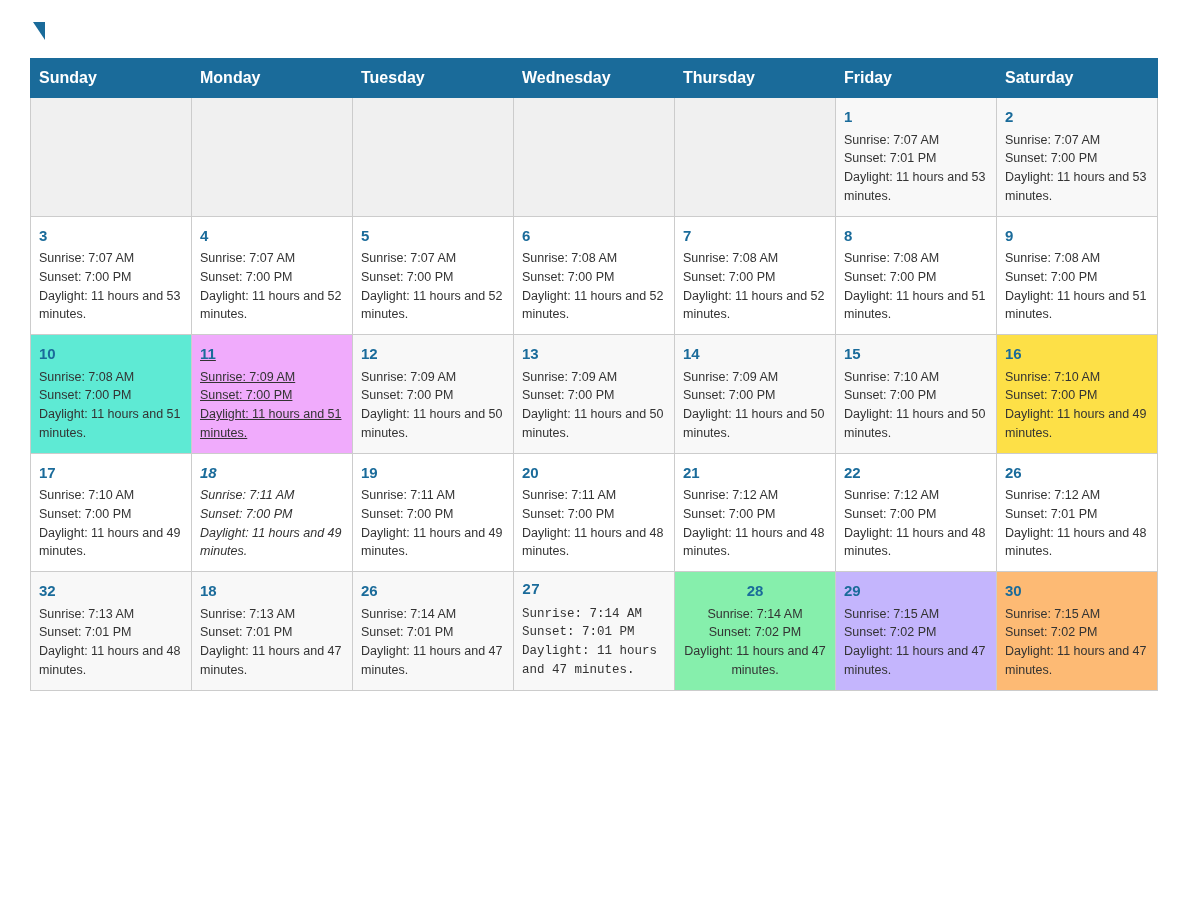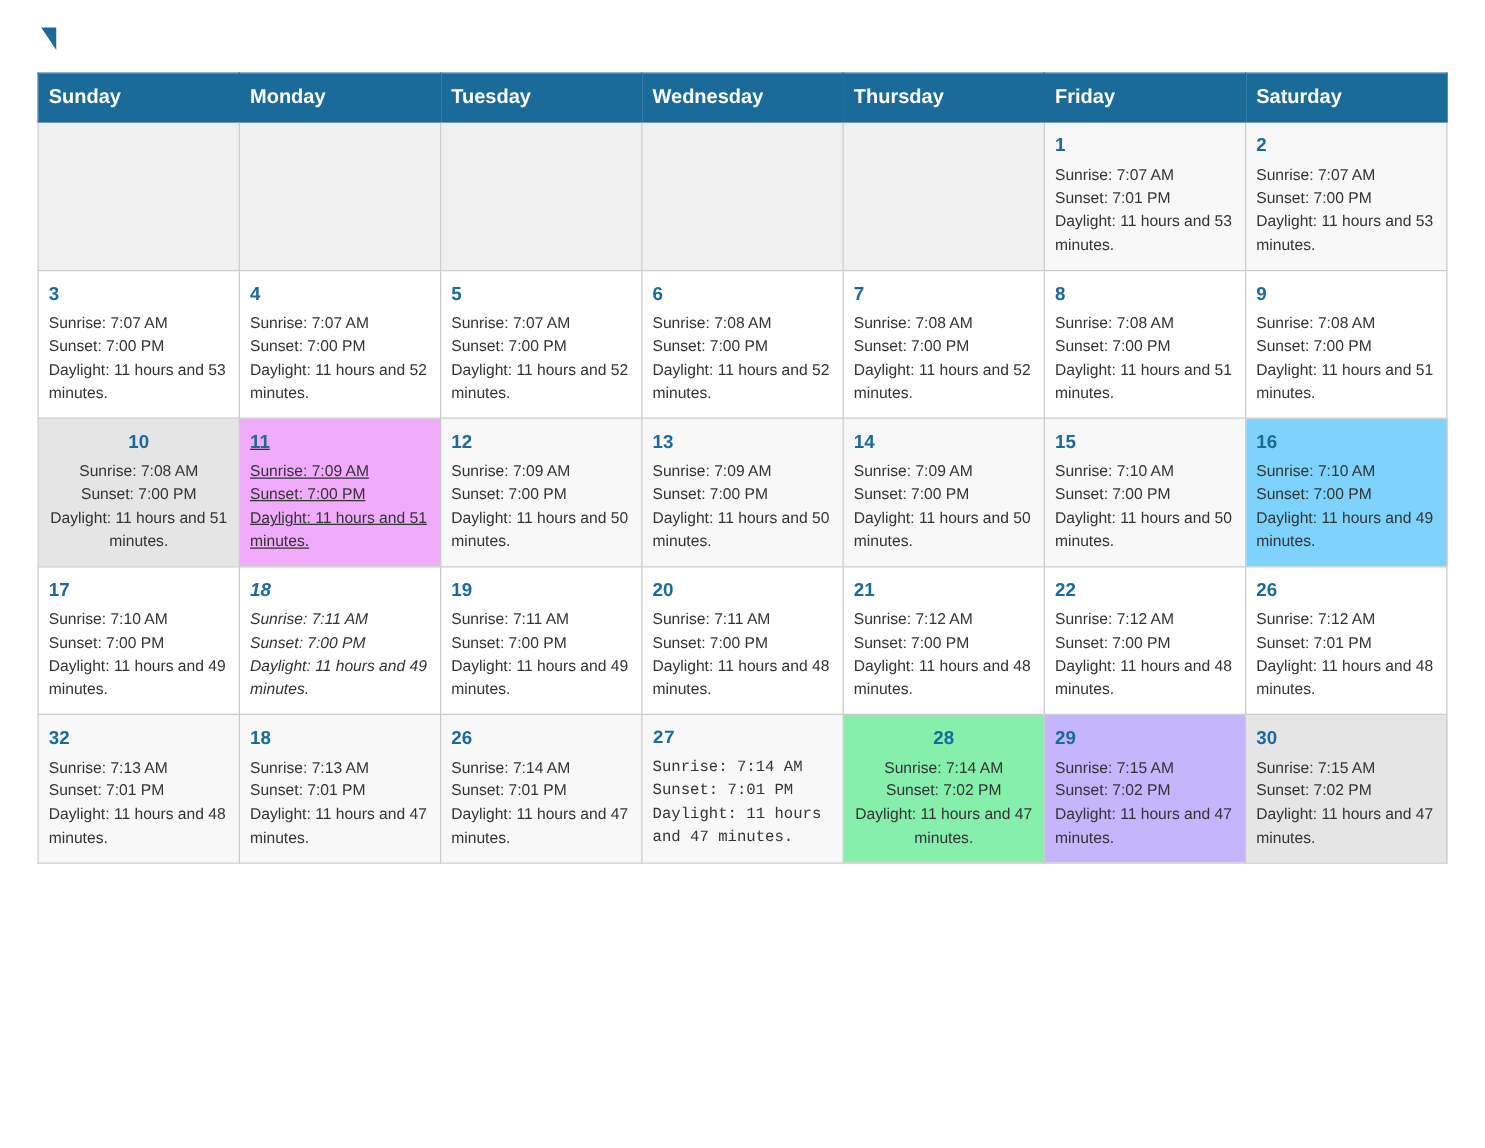--- a/index.html
+++ b/index.html
@@ -192,21 +192,21 @@
 Daylight: 11 hours and 51 minutes.</div>
         </td>
         <td style="background: rgb(255, 255, 255);">
           <span class="day-num">9</span>
           <div class="day-info" style="white-space: pre-line;">Sunrise: 7:08 AM
 Sunset: 7:00 PM
 Daylight: 11 hours and 51 minutes.</div>
         </td>
       </tr>
       <tr>
-        <td style="background: #e5e5e5; text-align: center;">
+        <td style="background: #5eead4;">
           <span class="day-num">10</span>
           <div class="day-info" style="white-space: pre-line;">Sunrise: 7:08 AM
 Sunset: 7:00 PM
 Daylight: 11 hours and 51 minutes.</div>
         </td>
         <td style="background: #f0abfc; text-decoration: underline;">
           <span class="day-num">11</span>
           <div class="day-info" style="white-space: pre-line;">Sunrise: 7:09 AM
 Sunset: 7:00 PM
 Daylight: 11 hours and 51 minutes.</div>
@@ -228,21 +228,21 @@
           <div class="day-info" style="white-space: pre-line;">Sunrise: 7:09 AM
 Sunset: 7:00 PM
 Daylight: 11 hours and 50 minutes.</div>
         </td>
         <td style="background: rgb(248, 248, 248);">
           <span class="day-num">15</span>
           <div class="day-info" style="white-space: pre-line;">Sunrise: 7:10 AM
 Sunset: 7:00 PM
 Daylight: 11 hours and 50 minutes.</div>
         </td>
-        <td style="background: #7dd3fc;">
+        <td style="background: #fde047;">
           <span class="day-num">16</span>
           <div class="day-info" style="white-space: pre-line;">Sunrise: 7:10 AM
 Sunset: 7:00 PM
 Daylight: 11 hours and 49 minutes.</div>
         </td>
       </tr>
       <tr>
         <td style="background: rgb(255, 255, 255);">
           <span class="day-num">17</span>
           <div class="day-info" style="white-space: pre-line;">Sunrise: 7:10 AM
@@ -316,21 +316,21 @@
           <div class="day-info" style="white-space: pre-line;">Sunrise: 7:14 AM
 Sunset: 7:02 PM
 Daylight: 11 hours and 47 minutes.</div>
         </td>
         <td style="background: #c4b5fd;">
           <span class="day-num">29</span>
           <div class="day-info" style="white-space: pre-line;">Sunrise: 7:15 AM
 Sunset: 7:02 PM
 Daylight: 11 hours and 47 minutes.</div>
         </td>
-        <td style="background: #e5e5e5;">
+        <td style="background: #fdba74;">
           <span class="day-num">30</span>
           <div class="day-info" style="white-space: pre-line;">Sunrise: 7:15 AM
 Sunset: 7:02 PM
 Daylight: 11 hours and 47 minutes.</div>
         </td>
       </tr>
     </tbody>
 </table>
 
 </body></html>

